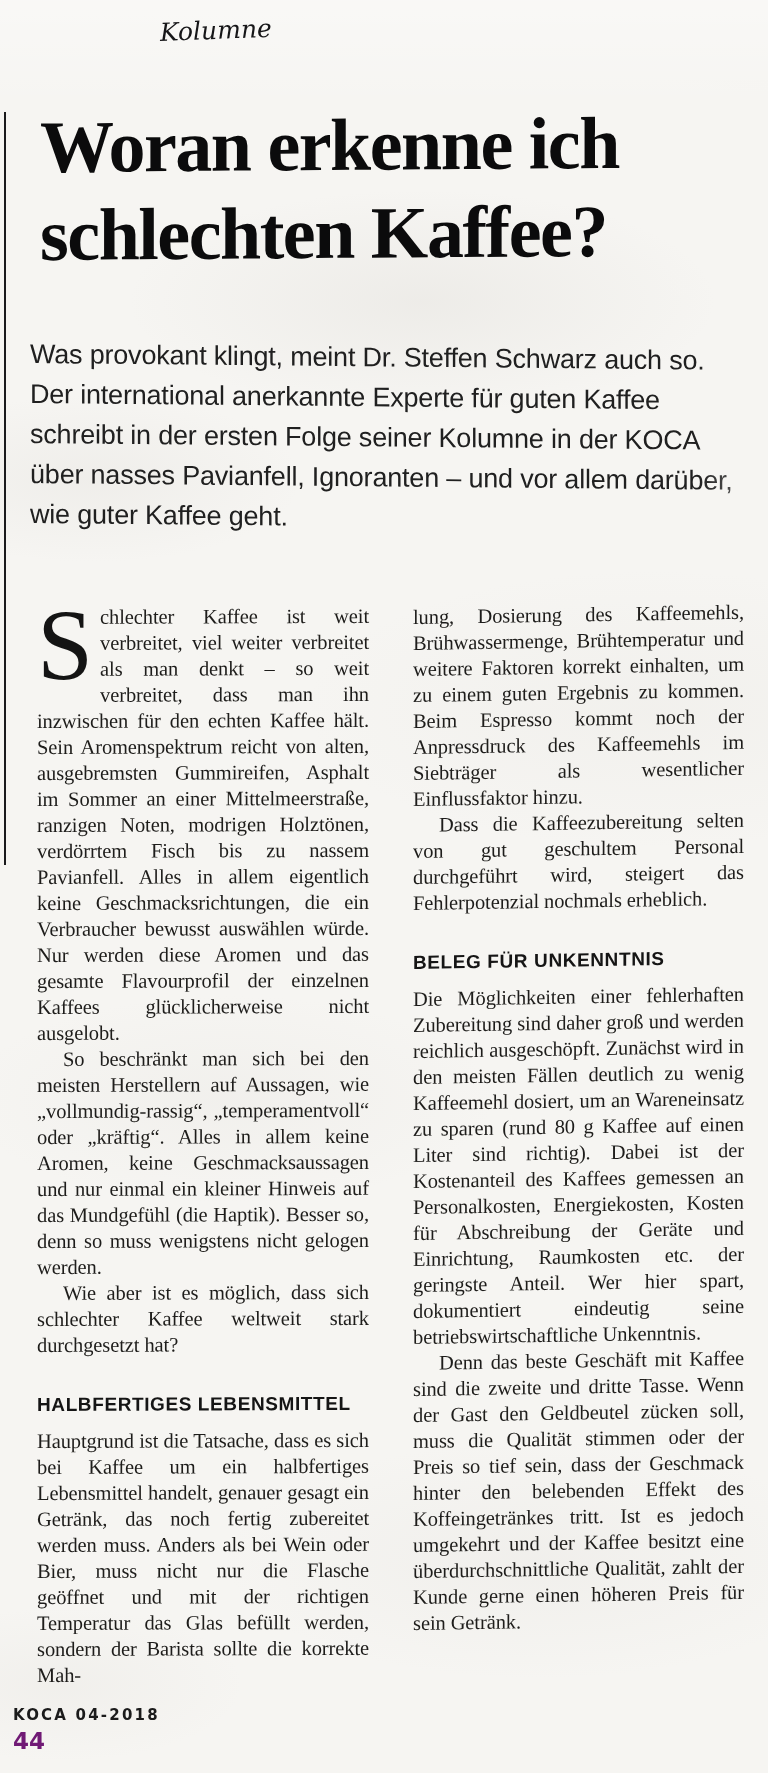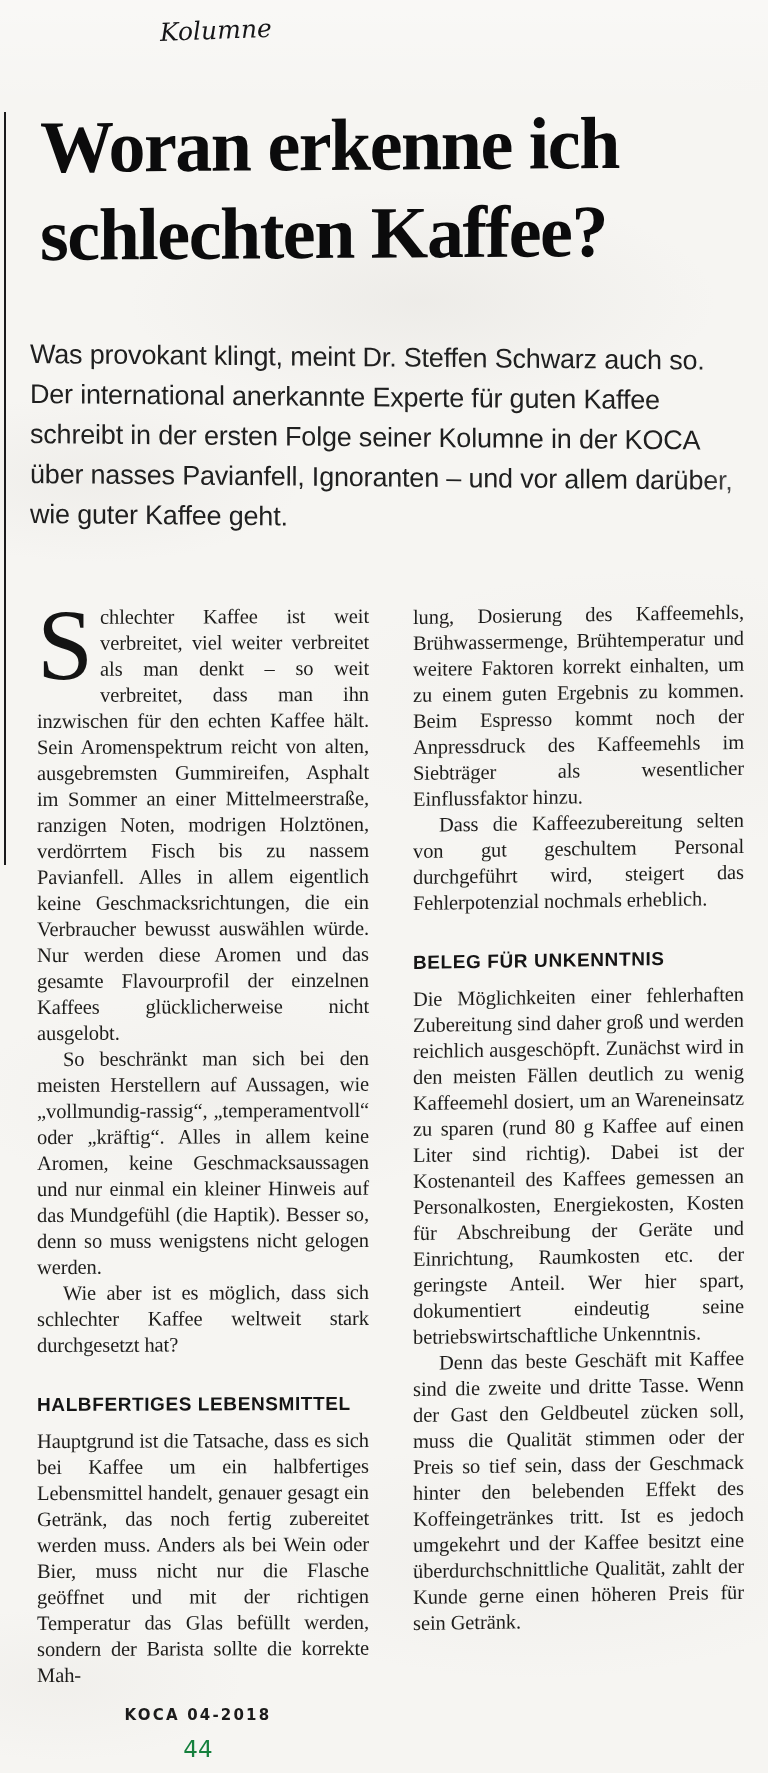--- a/index.html
+++ b/index.html
@@ -82,30 +82,30 @@
     color: #141414;
   }
 
   .subhead {
     margin: 34px 0 10px 0;
     font-family: "Liberation Sans", sans-serif;
     font-weight: 700; font-size: 19px; letter-spacing: 0.6px;
     text-align: left; color: #151515;
   }
 
-  .footer { position: absolute; left: 0; top: 1706px; width: 396px; text-align: center; z-index: 2; }
+  .footer { position: absolute; left: 0; top: 1706px; width: 396px; z-index: 2; padding-left: 13px; }
   .issue {
     font-family: "DejaVu Sans", sans-serif;
     font-weight: 700; font-size: 15px; letter-spacing: 2.2px;
     color: #1b1b1b;
   }
   .pageno {
-    margin-top: 12px;
+    margin-top: 4px;
     font-family: "DejaVu Sans", sans-serif;
-    font-weight: 400; font-size: 23px; color: #15803d;
+    font-weight: 700; font-size: 23px; color: #701a75;
   }
 
   
   .fade { position: absolute; z-index: 3; pointer-events: none; }
   .title-fade {
     right: 0; top: 80px; width: 105px; height: 215px;
     background: linear-gradient(90deg, rgba(246,245,242,0) 0%, rgba(246,245,242,0.5) 50%, rgba(246,245,242,0.85) 100%);
   }
   .intro-fade {
     right: 0; top: 325px; width: 70px; height: 215px;

